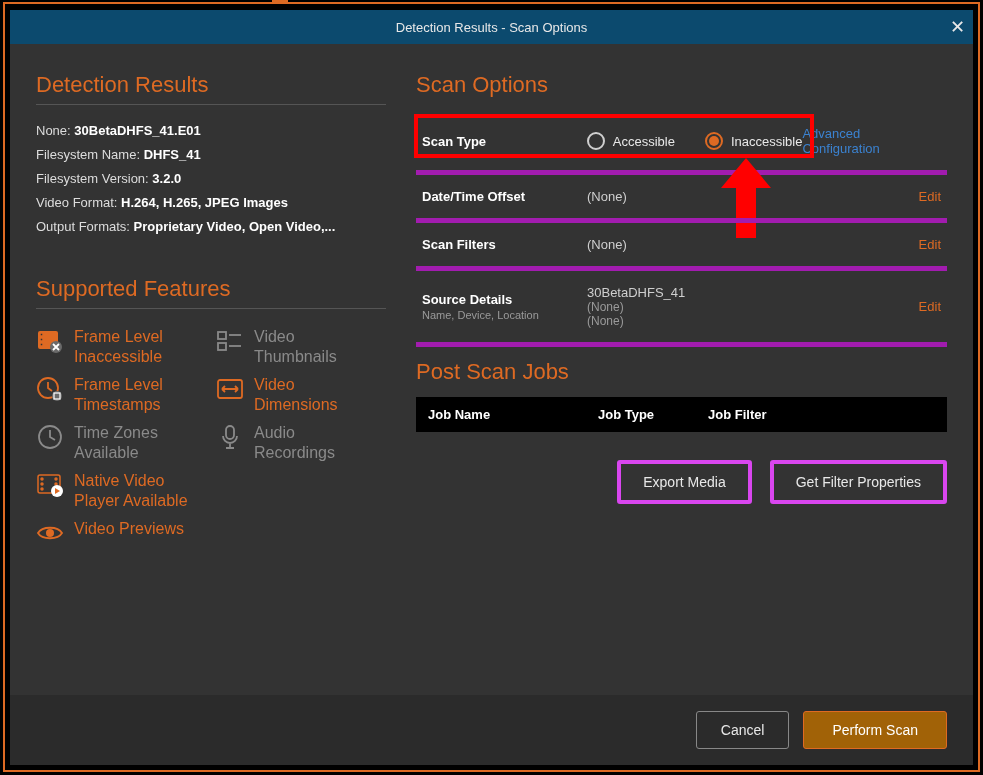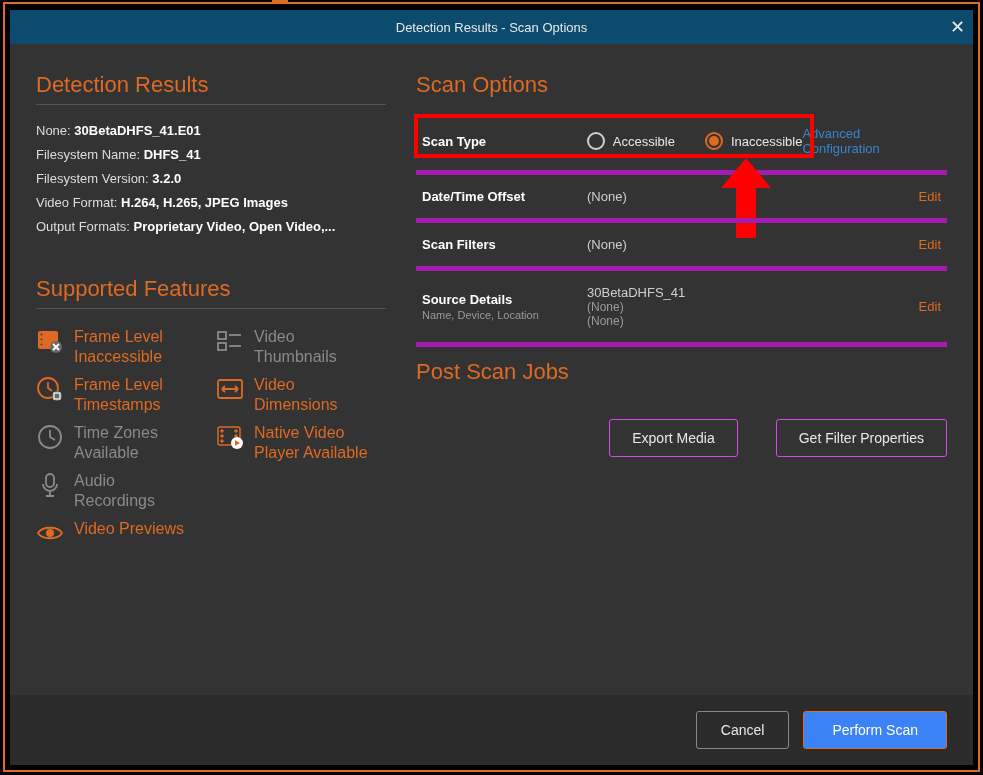--- a/index.html
+++ b/index.html
@@ -152,49 +152,48 @@
     margin-top: 4px;
   }
   .jobs-header .c1 { width: 170px; }
   .jobs-header .c2 { width: 110px; }
   .jobs-header .c3 { flex:1; }
   .jobs-buttons {
     display: flex; gap: 18px; justify-content: flex-end;
     margin-top: 28px;
   }
   .btn-outline {
-    border: 1px solid #d946ef;
+    border: 4px solid #d946ef;
     color: #e8e8e8;
     background: transparent;
     padding: 10px 22px;
     font-size: 14px;
     border-radius: 3px;
     cursor: pointer;
-    margin-left: 20px;
   }
   
   .footer {
     background: #2b2b2b;
     padding: 16px 26px;
     display: flex;
     justify-content: flex-end;
     gap: 14px;
   }
   .btn-cancel {
     border: 1px solid #888;
     color: #e8e8e8;
     background: transparent;
     padding: 10px 24px;
     border-radius: 3px;
     font-size: 14px;
     cursor: pointer;
   }
   .btn-primary {
     border: 1px solid #de6a23;
-    background: #3b82f6;
+    background: #a16207;
     color: #fff;
     padding: 10px 28px;
     border-radius: 3px;
     font-size: 14px;
     cursor: pointer;
   }
 </style>
 </head>
 <body>
 
@@ -300,49 +299,49 @@
 
         <div class="feature grey">
           <span class="icon-box">
             <svg width="26" height="26" viewBox="0 0 26 26" stroke-width="1.8">
               <circle cx="13" cy="13" r="11"></circle>
               <path d="M13 6 V13 L18 16"></path>
             </svg>
           </span>
           <span style="white-space:pre-line;">Time Zones
 Available</span>
+        </div>
+
+        <div class="feature grey">
+          <span class="icon-box">
+            <svg width="22" height="26" viewBox="0 0 22 26" stroke-width="1.8">
+              <rect x="7" y="2" width="8" height="13" rx="4"></rect>
+              <path d="M4 12 A7 7 0 0 0 18 12 M11 19 V24 M7 24 H15"></path>
+            </svg>
+          </span>
+          <span style="white-space:pre-line;">Audio
+Recordings</span>
         </div>
 
         <div class="feature orange">
           <span class="icon-box">
             <svg width="28" height="26" viewBox="0 0 28 26" stroke-width="1.5">
               <rect x="2" y="3" width="22" height="18" rx="2"></rect>
               <circle cx="6" cy="7" r="1" fill="#de6a23"></circle>
                 <circle cx="6" cy="12" r="1" fill="#de6a23"></circle>
                 <circle cx="6" cy="17" r="1" fill="#de6a23"></circle>
               <circle cx="20" cy="7" r="1" fill="#de6a23"></circle>
                 <circle cx="20" cy="12" r="1" fill="#de6a23"></circle>
                 <circle cx="20" cy="17" r="1" fill="#de6a23"></circle>
               <circle cx="21" cy="19" r="6" fill="#fff" stroke="none"></circle>
               <path d="M19 16 L19 22 L24 19 Z" fill="#de6a23" stroke="none"></path>
             </svg>
           </span>
           <span style="white-space:pre-line;">Native Video
 Player Available</span>
-        </div>
-
-        <div class="feature grey">
-          <span class="icon-box">
-            <svg width="22" height="26" viewBox="0 0 22 26" stroke-width="1.8">
-              <rect x="7" y="2" width="8" height="13" rx="4"></rect>
-              <path d="M4 12 A7 7 0 0 0 18 12 M11 19 V24 M7 24 H15"></path>
-            </svg>
-          </span>
-          <span style="white-space:pre-line;">Audio
-Recordings</span>
         </div>
 
         <div></div>
 
         <div class="feature orange">
           <span class="icon-box">
             <svg width="28" height="18" viewBox="0 0 28 18" stroke-width="1.8">
               <path d="M2 9 C6 2 22 2 26 9 C22 16 6 16 2 9 Z"></path>
               <circle cx="14" cy="9" r="4" fill="#de6a23" stroke="none"></circle>
             </svg>
@@ -397,20 +396,25 @@
         <span class="rowval">
           <span>30BetaDHFS_41</span>
           <span class="sub" style="white-space:pre-line;">(None)
 (None)</span>
         </span>
         <span class="edit">Edit</span>
       </div>
 
       <h2 class="section" style="border-bottom:none; margin-top:12px; margin-bottom:6px;">Post Scan Jobs</h2>
 
+      <div class="jobs-header">
+        <span class="c1">Job Name</span>
+        <span class="c2">Job Type</span>
+        <span class="c3">Job Filter</span>
+      </div>
 
       <div class="jobs-buttons">
         <button class="btn-outline">Export Media</button>
         <button class="btn-outline">Get Filter Properties</button>
       </div>
 
     </div>
   </div>
 
   <div class="footer">

